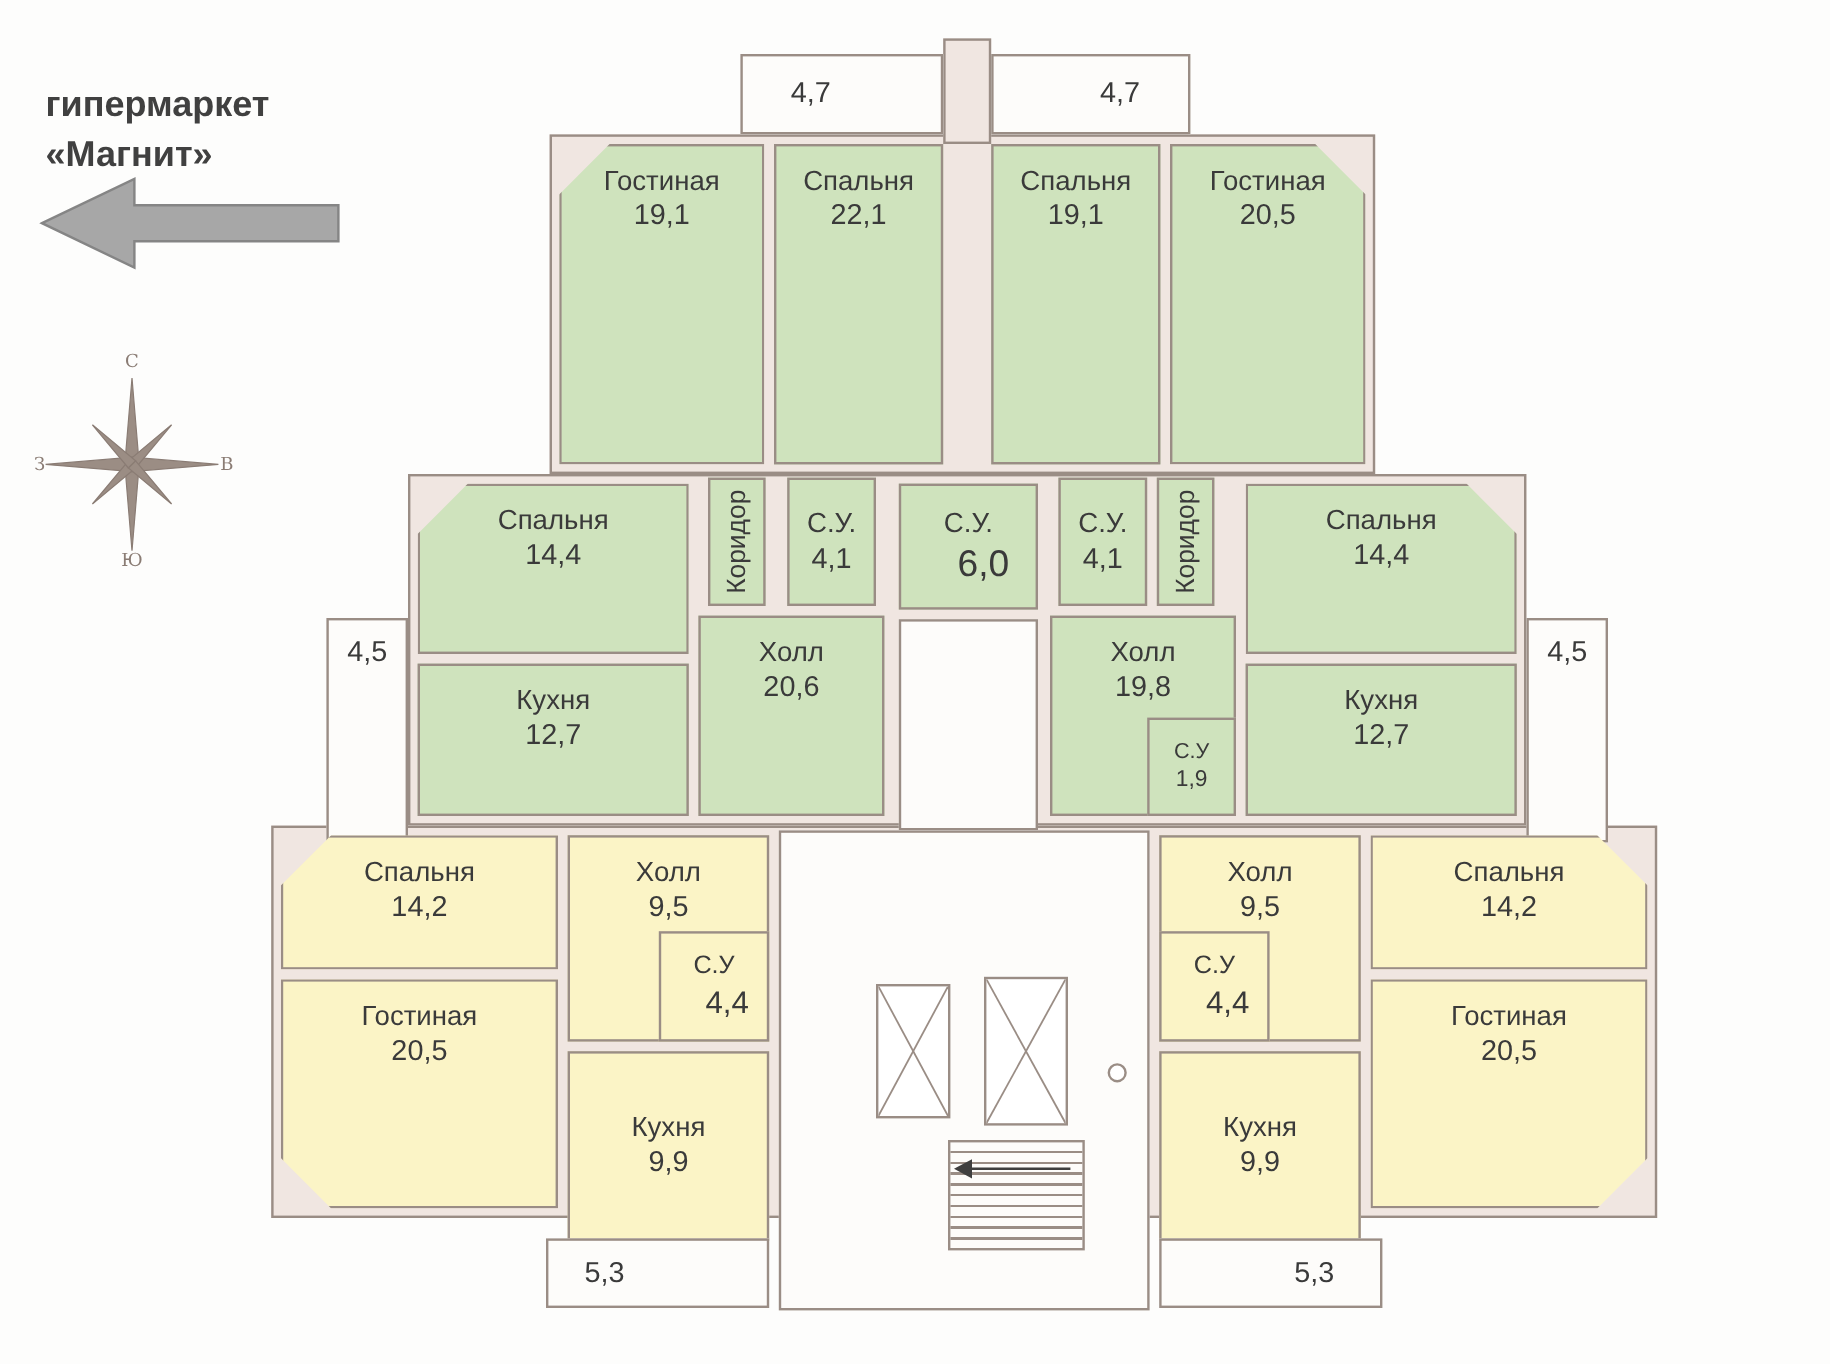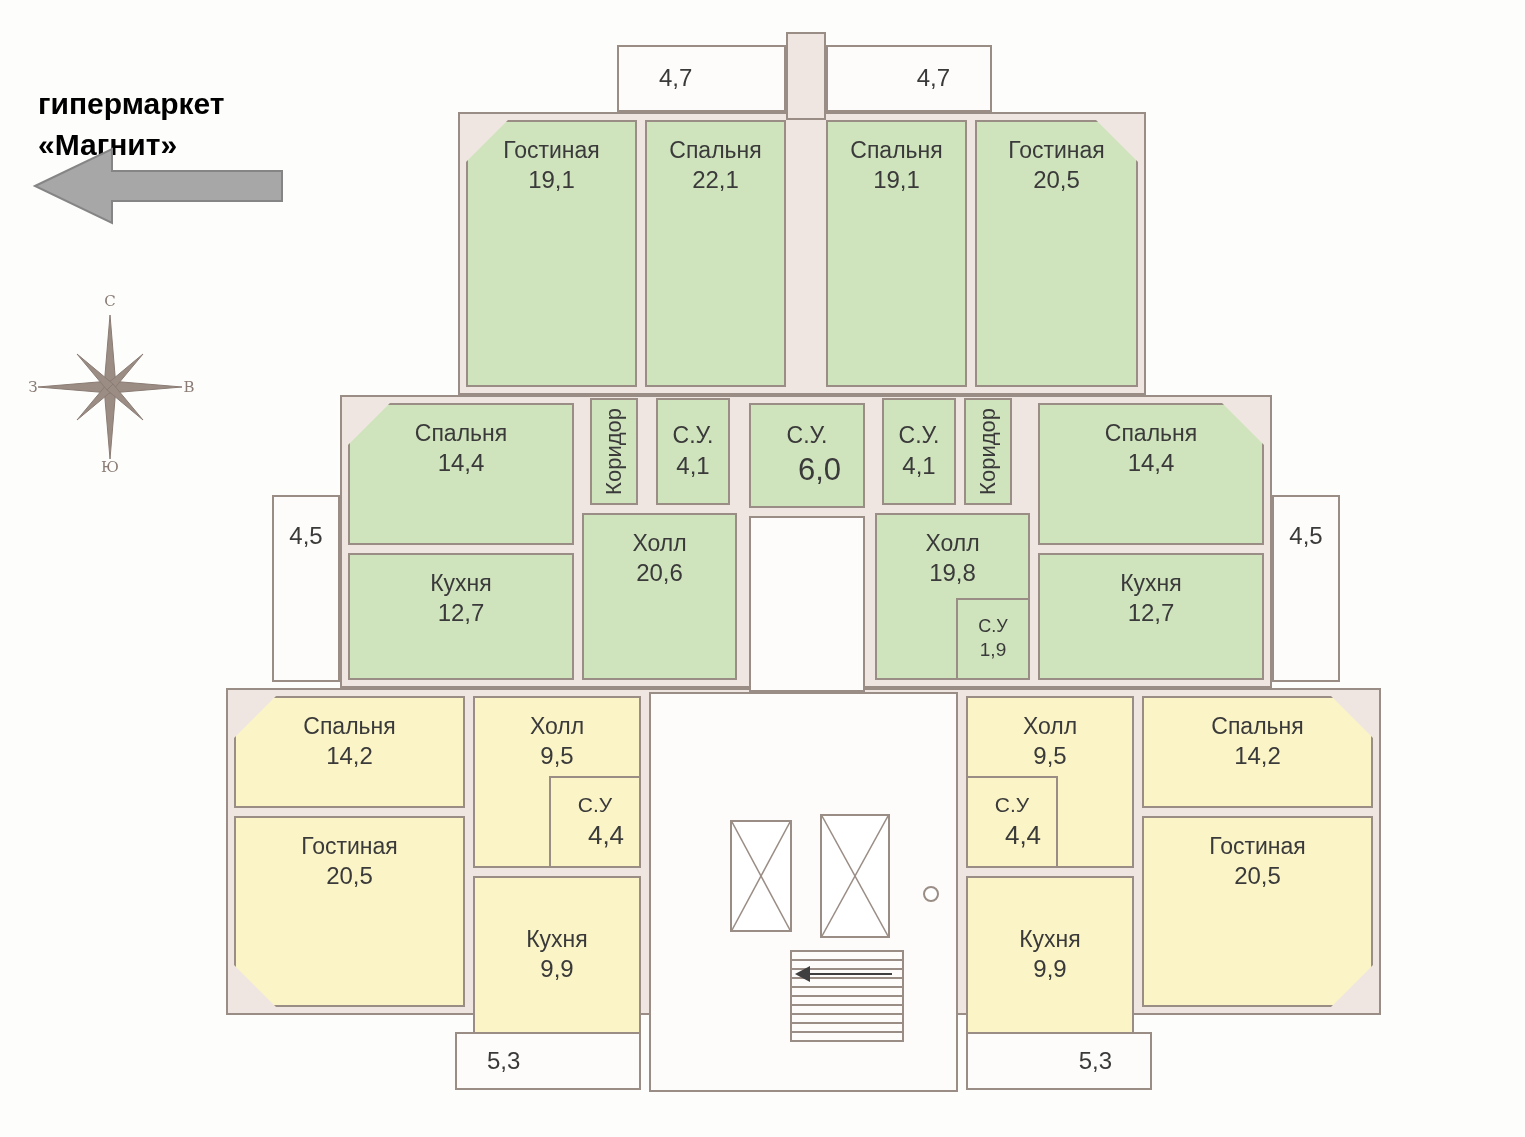--- a/index.html
+++ b/index.html
@@ -20,21 +20,21 @@
 
   .lt { justify-content:flex-start; padding-top:14px; }
   .lc { justify-content:center; }
   .area { font-size:24px; }
   .area-xl { font-size:31px;margin-left:25px; }
   .small { font-size:18px; }  .small .area { font-size:19px; }
   .sm2 { font-size:21px; }    .sm2 .area { font-size:26px;margin-left:22px; }
 
   .bal-l  { justify-content:center; align-items:flex-start; padding-left:40px; font-size:24px; }
   .bal-r  { justify-content:center; align-items:flex-end;  padding-right:40px; font-size:24px; }
-  .bal-t  { justify-content:flex-start; padding-top:24px;  font-size:24px; }
+  .bal-t  { justify-content:flex-start; padding-top:12px;  font-size:24px;margin-top:20px; }
   .bal-l2 { justify-content:center; align-items:flex-start; padding-left:30px; font-size:24px; }
   .bal-r2 { justify-content:center; align-items:flex-end;  padding-right:38px; font-size:24px; }
 
   .vert-text { writing-mode: vertical-rl; transform: rotate(180deg); font-size:22px; }
 
   
   .cut-tl{clip-path:polygon(0 42px,42px 0,100% 0,100% 100%,0 100%);}
   .cut-tr{clip-path:polygon(0 0,calc(100% - 42px) 0,100% 42px,100% 100%,0 100%);}
   .cut-bl{clip-path:polygon(0 0,100% 0,100% 100%,42px 100%,0 calc(100% - 42px));}
   .cut-br{clip-path:polygon(0 0,100% 0,100% calc(100% - 42px),calc(100% - 42px) 100%,0 100%);}
@@ -43,22 +43,22 @@
   .shaft { position:absolute; background:#ffffff; border:2px solid var(--outline,#9a8d85); }
   .shaft svg { display:block; width:100%; height:100%; }
   .shaft line { stroke:var(--outline,#9a8d85); stroke-width:1.5; }
   .stairs { position:absolute; border:2px solid var(--outline,#9a8d85);
             background:repeating-linear-gradient(to bottom,#fdfcfa 0 7px,var(--outline,#9a8d85) 7px 9px); }
   .stairs svg { position:absolute; left:0; top:0; }
   .door-knob { position:absolute; width:16px; height:16px; border:2px solid var(--outline,#9a8d85);
                border-radius:50%; background:#ffffff; }
 
   
-  .hyper-label { position:absolute; left:38px; top:84px; font-size:30px; font-weight:bold;
-                 color:#000000; line-height:1.35; }
+  .hyper-label { position:absolute; left:38px; top:68px; font-size:30px; font-weight:bold;
+                 color:#404040; line-height:1.35; }
   .dir-arrow { position:absolute; left:32px; top:146px; }
   .arrow-shape { fill:var(--arrow-fill,#a7a7a7); stroke:#858585; stroke-width:2; }
   .compass { position:absolute; left:25px; top:292px; }
   .compass polygon { fill:var(--compass-color,#9b8d84); stroke:#8a7c74; stroke-width:1; }
   .ctext { font-family:"DejaVu Serif", serif; font-size:15px; fill:#8a7c74; text-anchor:middle; }
 </style>
 </head>
 <body>
 
 <div class="canvas">

